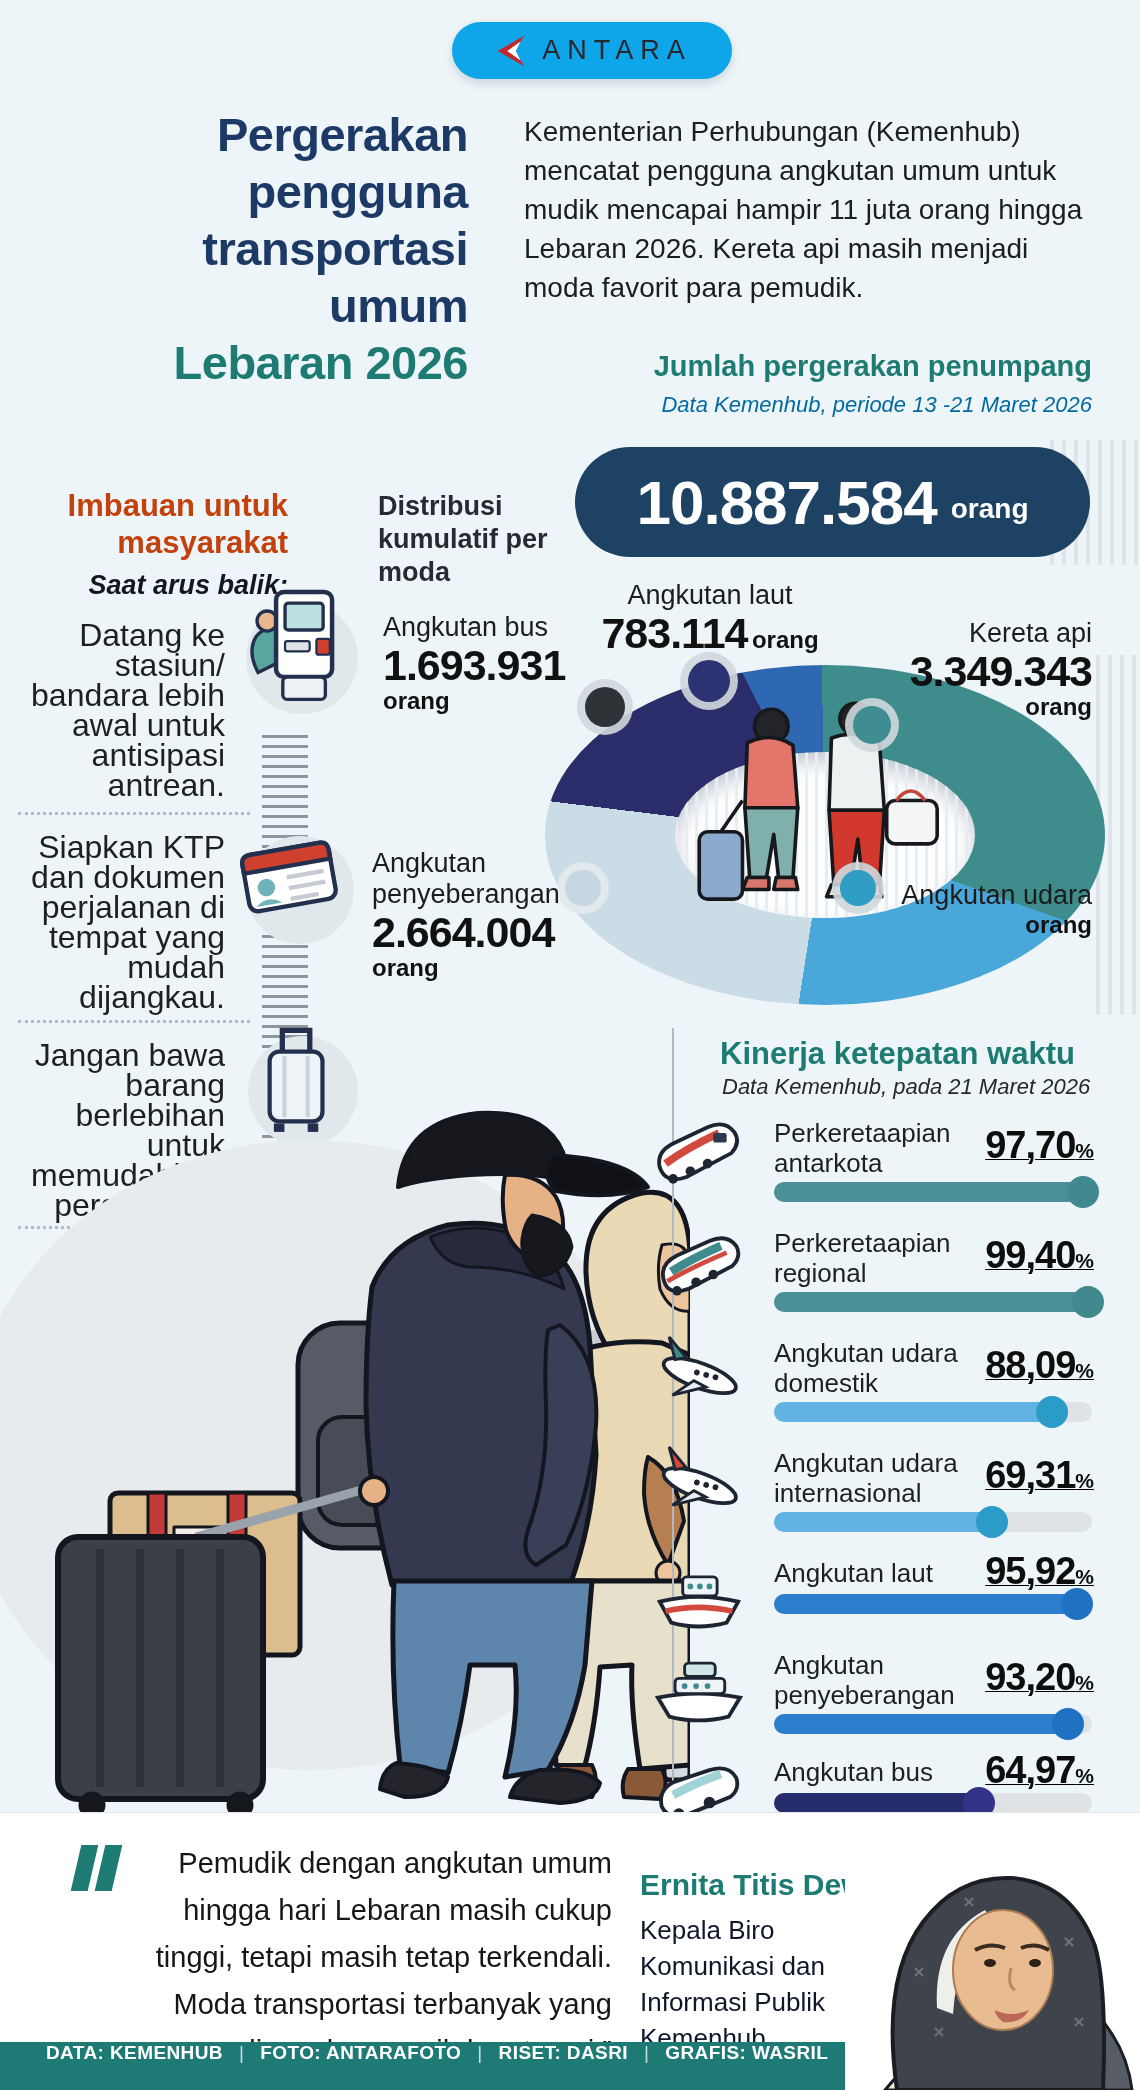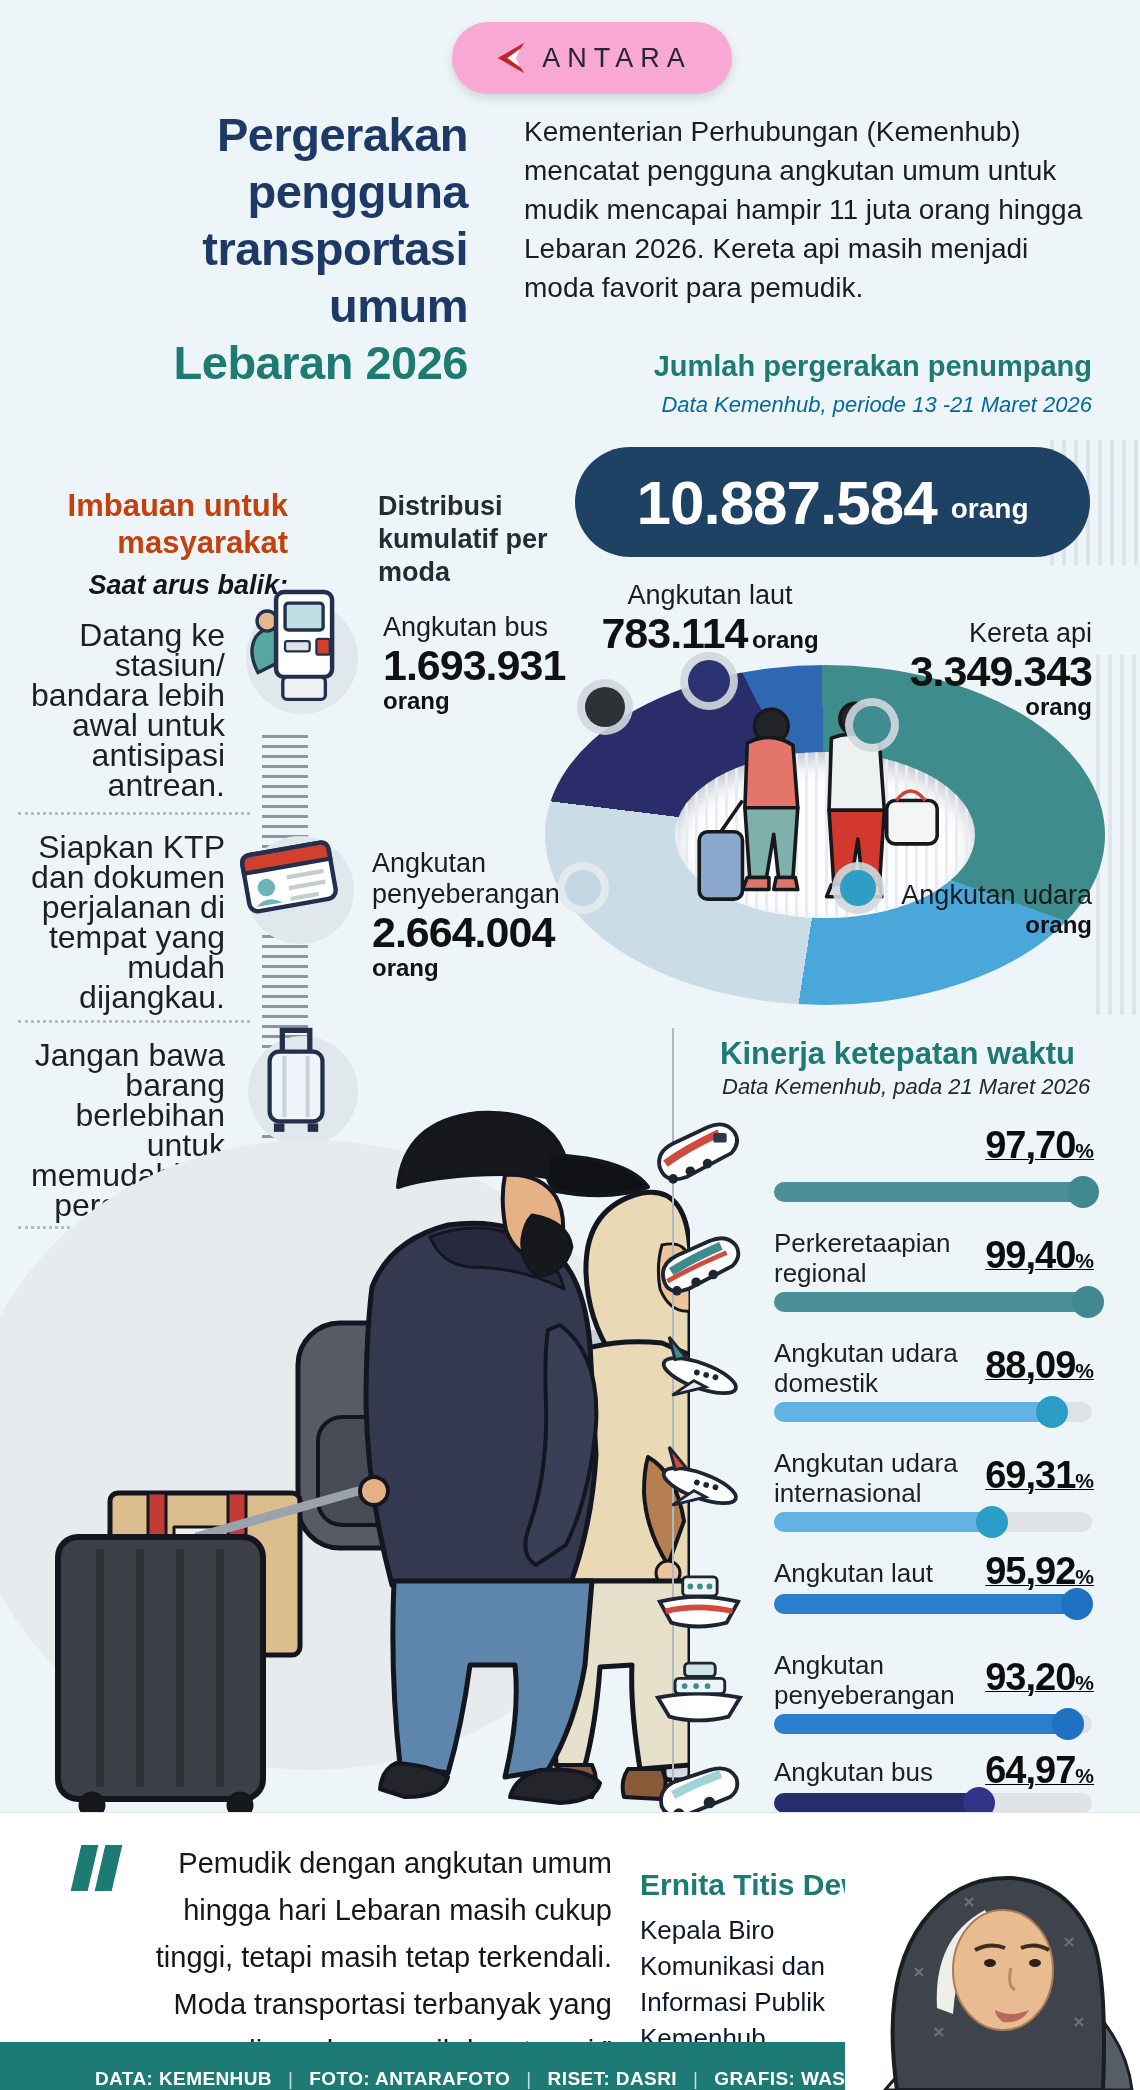--- a/index.html
+++ b/index.html
@@ -1,20 +1,20 @@
 <!DOCTYPE html>
 <html><head>
 <meta charset="utf-8">
 <style>
   html,body{margin:0;padding:0;}
   body{font-family:"Liberation Sans",sans-serif;background:#dfe7ec;}
   .page{position:relative;width:1140px;height:2090px;background:#eef5f8;overflow:hidden;}
   .abs{position:absolute;}
   
-  .logo-pill{left:452px;top:22px;width:280px;height:72px;background:#f9a8d4;border-radius:40px;
+  .logo-pill{left:452px;top:22px;width:280px;height:57px;background:#0ea5e9;border-radius:40px;
     box-shadow:0 4px 10px rgba(40,60,80,.18);display:flex;align-items:center;justify-content:center;gap:12px;}
   .logo-text{font-size:27px;letter-spacing:7px;color:#26262e;font-weight:400;}
   
   .title{left:58px;top:106px;width:410px;text-align:right;font-weight:bold;font-size:47px;line-height:57px;color:#1d3a66;letter-spacing:-.5px;}
   .title .accent{color:#1e7b73;}
   .intro{left:524px;top:112px;width:566px;font-size:28px;line-height:39px;color:#1d1d1d;}
   .sec-title{left:600px;top:350px;width:492px;text-align:right;font-size:29px;font-weight:bold;color:#1e7b73;}
   .sec-note{left:600px;top:392px;width:492px;text-align:right;font-size:22px;font-style:italic;color:#0369a1;}
   .stripes{background:repeating-linear-gradient(to right,#dde5e9 0 4px,transparent 4px 12px);}
   .badge{left:575px;top:447px;width:515px;height:110px;background:#1d4263;border-radius:55px;
@@ -57,22 +57,22 @@
   .k-dot{position:absolute;top:-6px;width:32px;height:32px;border-radius:50%;margin-left:-18px;}
   .tall .k-bar{top:64px;} .short .k-bar{top:36px;}
   .short .k-pct{top:-8px;}
   
   .bottom-white{left:0;top:1812px;width:1140px;height:278px;background:#fff;border-top:1px solid #e2e6e9;}
   .qmark{display:flex;gap:7px;left:76px;top:1845px;}
   .qmark i{display:block;width:17px;height:46px;background:#1e7b73;transform:skewX(-13deg);}
   .quote{left:118px;top:1840px;width:494px;text-align:right;font-size:29px;line-height:47px;color:#161616;}
   .person-name{left:640px;top:1868px;width:340px;font-size:30px;font-weight:bold;color:#1e7b73;}
   .person-role{left:640px;top:1912px;width:260px;font-size:26px;line-height:36px;color:#0f172a;}
-  .footer{left:0;top:2042px;width:1140px;height:48px;background:#1e7a74;color:#fff;display:flex;align-items:flex-end;
-    padding-left:95px;box-sizing:border-box;font-size:19px;font-weight:bold;letter-spacing:.4px;z-index:4;}
+  .footer{left:0;top:2042px;width:1140px;height:48px;background:#1e7a74;color:#fff;display:flex;align-items:flex-start;
+    padding-left:46px;box-sizing:border-box;font-size:19px;font-weight:bold;letter-spacing:.4px;z-index:4;}
   .footer .sep{margin:0 16px;opacity:.75;font-weight:normal;}
   .portrait{left:845px;top:1818px;width:295px;height:272px;z-index:5;}
 </style>
 </head>
 <body>
 
 <div class="page">
 
   <div class="abs stripes" style="left:1050px;top:440px;width:90px;height:125px;"></div>
   <div class="abs stripes" style="left:1096px;top:655px;width:44px;height:360px;"></div>
@@ -277,20 +277,21 @@
 
     <div class="k-row tall" style="top:90px;height:100px;">
       <svg class="k-icon" viewBox="0 0 100 90">
         <path d="M10,58 Q6,42 24,33 L60,16 Q78,8 88,21 Q95,32 85,43 L38,68 Q16,76 10,58 Z" fill="#fff" stroke="#1d2533" stroke-width="4"></path>
         <path d="M16,54 Q38,38 72,22" stroke="#d24a3e" stroke-width="8" fill="none"></path>
         <rect x="66" y="22" width="14" height="10" rx="2" fill="#2b3a4e"></rect>
         <circle cx="24" cy="70" r="5" fill="#1d2533"></circle>
           <circle cx="42" cy="62" r="5" fill="#1d2533"></circle>
           <circle cx="60" cy="54" r="5" fill="#1d2533"></circle>
       </svg>
+      <div class="k-label">Perkeretaapian antarkota</div>
       <div class="k-pct"><span class="n">97,70</span><span class="s">%</span></div>
       <div class="k-bar">
           <div class="k-fill" style="width: 97.7%; background: rgb(75, 144, 151);"></div>
           <div class="k-dot" style="left: 97.7%; background: rgb(65, 136, 143);"></div>
         </div>
     </div>
 
     <div class="k-row tall" style="top:200px;height:100px;">
       <svg class="k-icon" viewBox="0 0 100 90">
         <path d="M14,60 Q10,44 28,35 L62,20 Q80,12 90,25 Q96,36 86,46 L40,70 Q18,78 14,60 Z" fill="#fff" stroke="#1d2533" stroke-width="4"></path>

